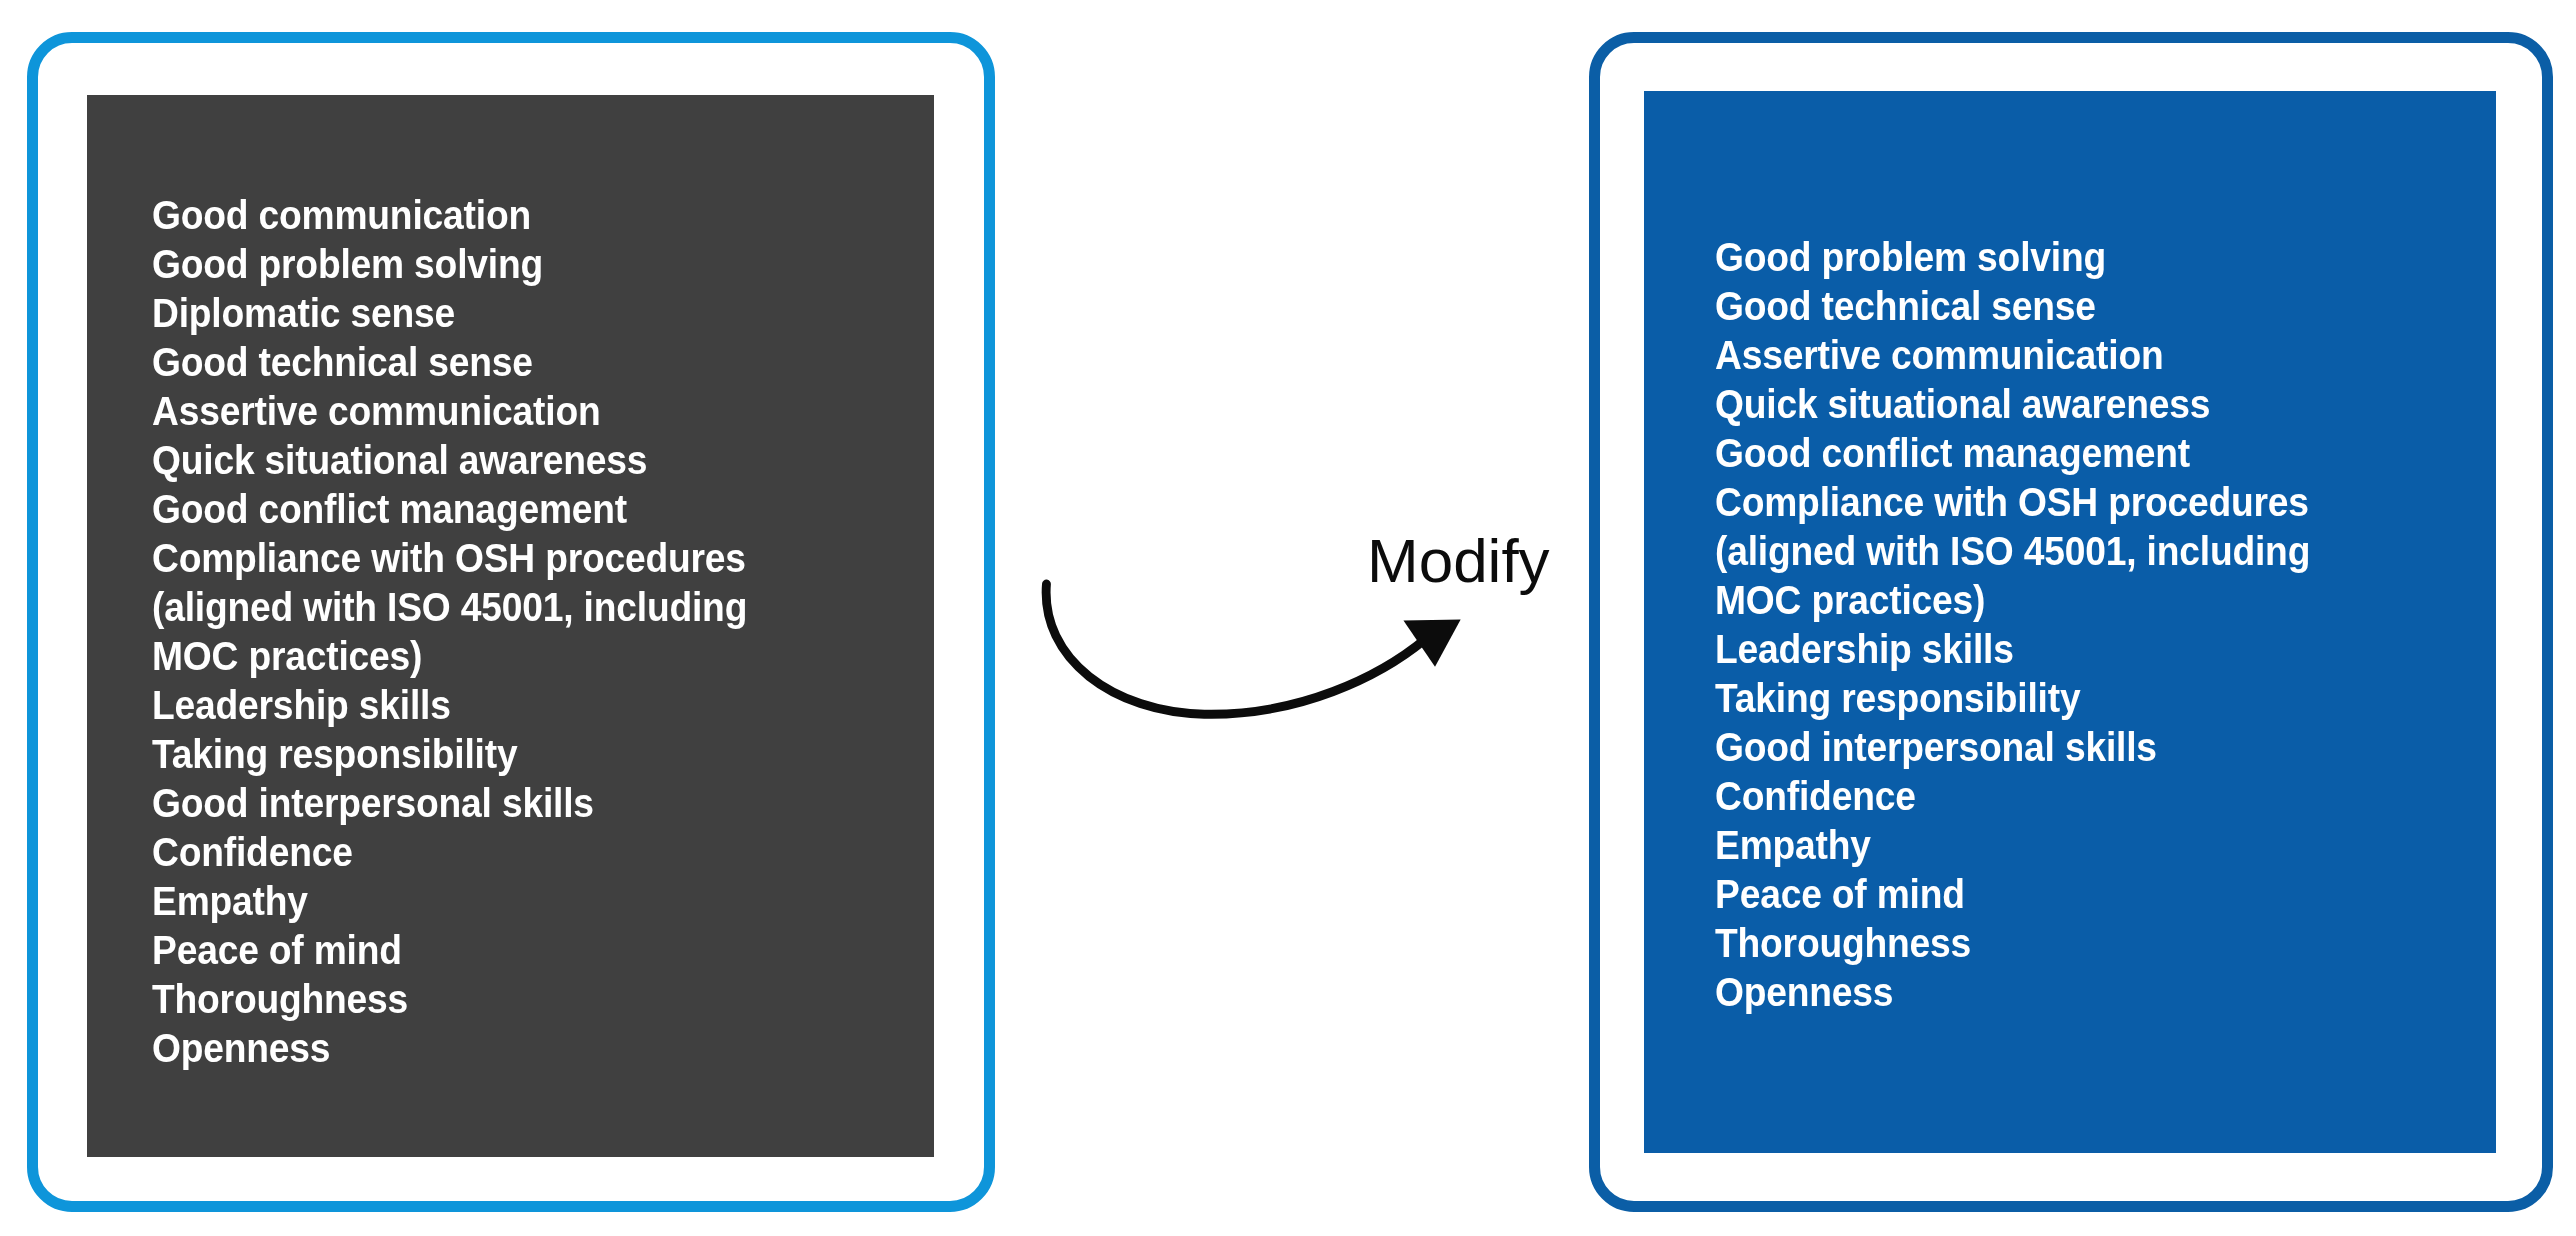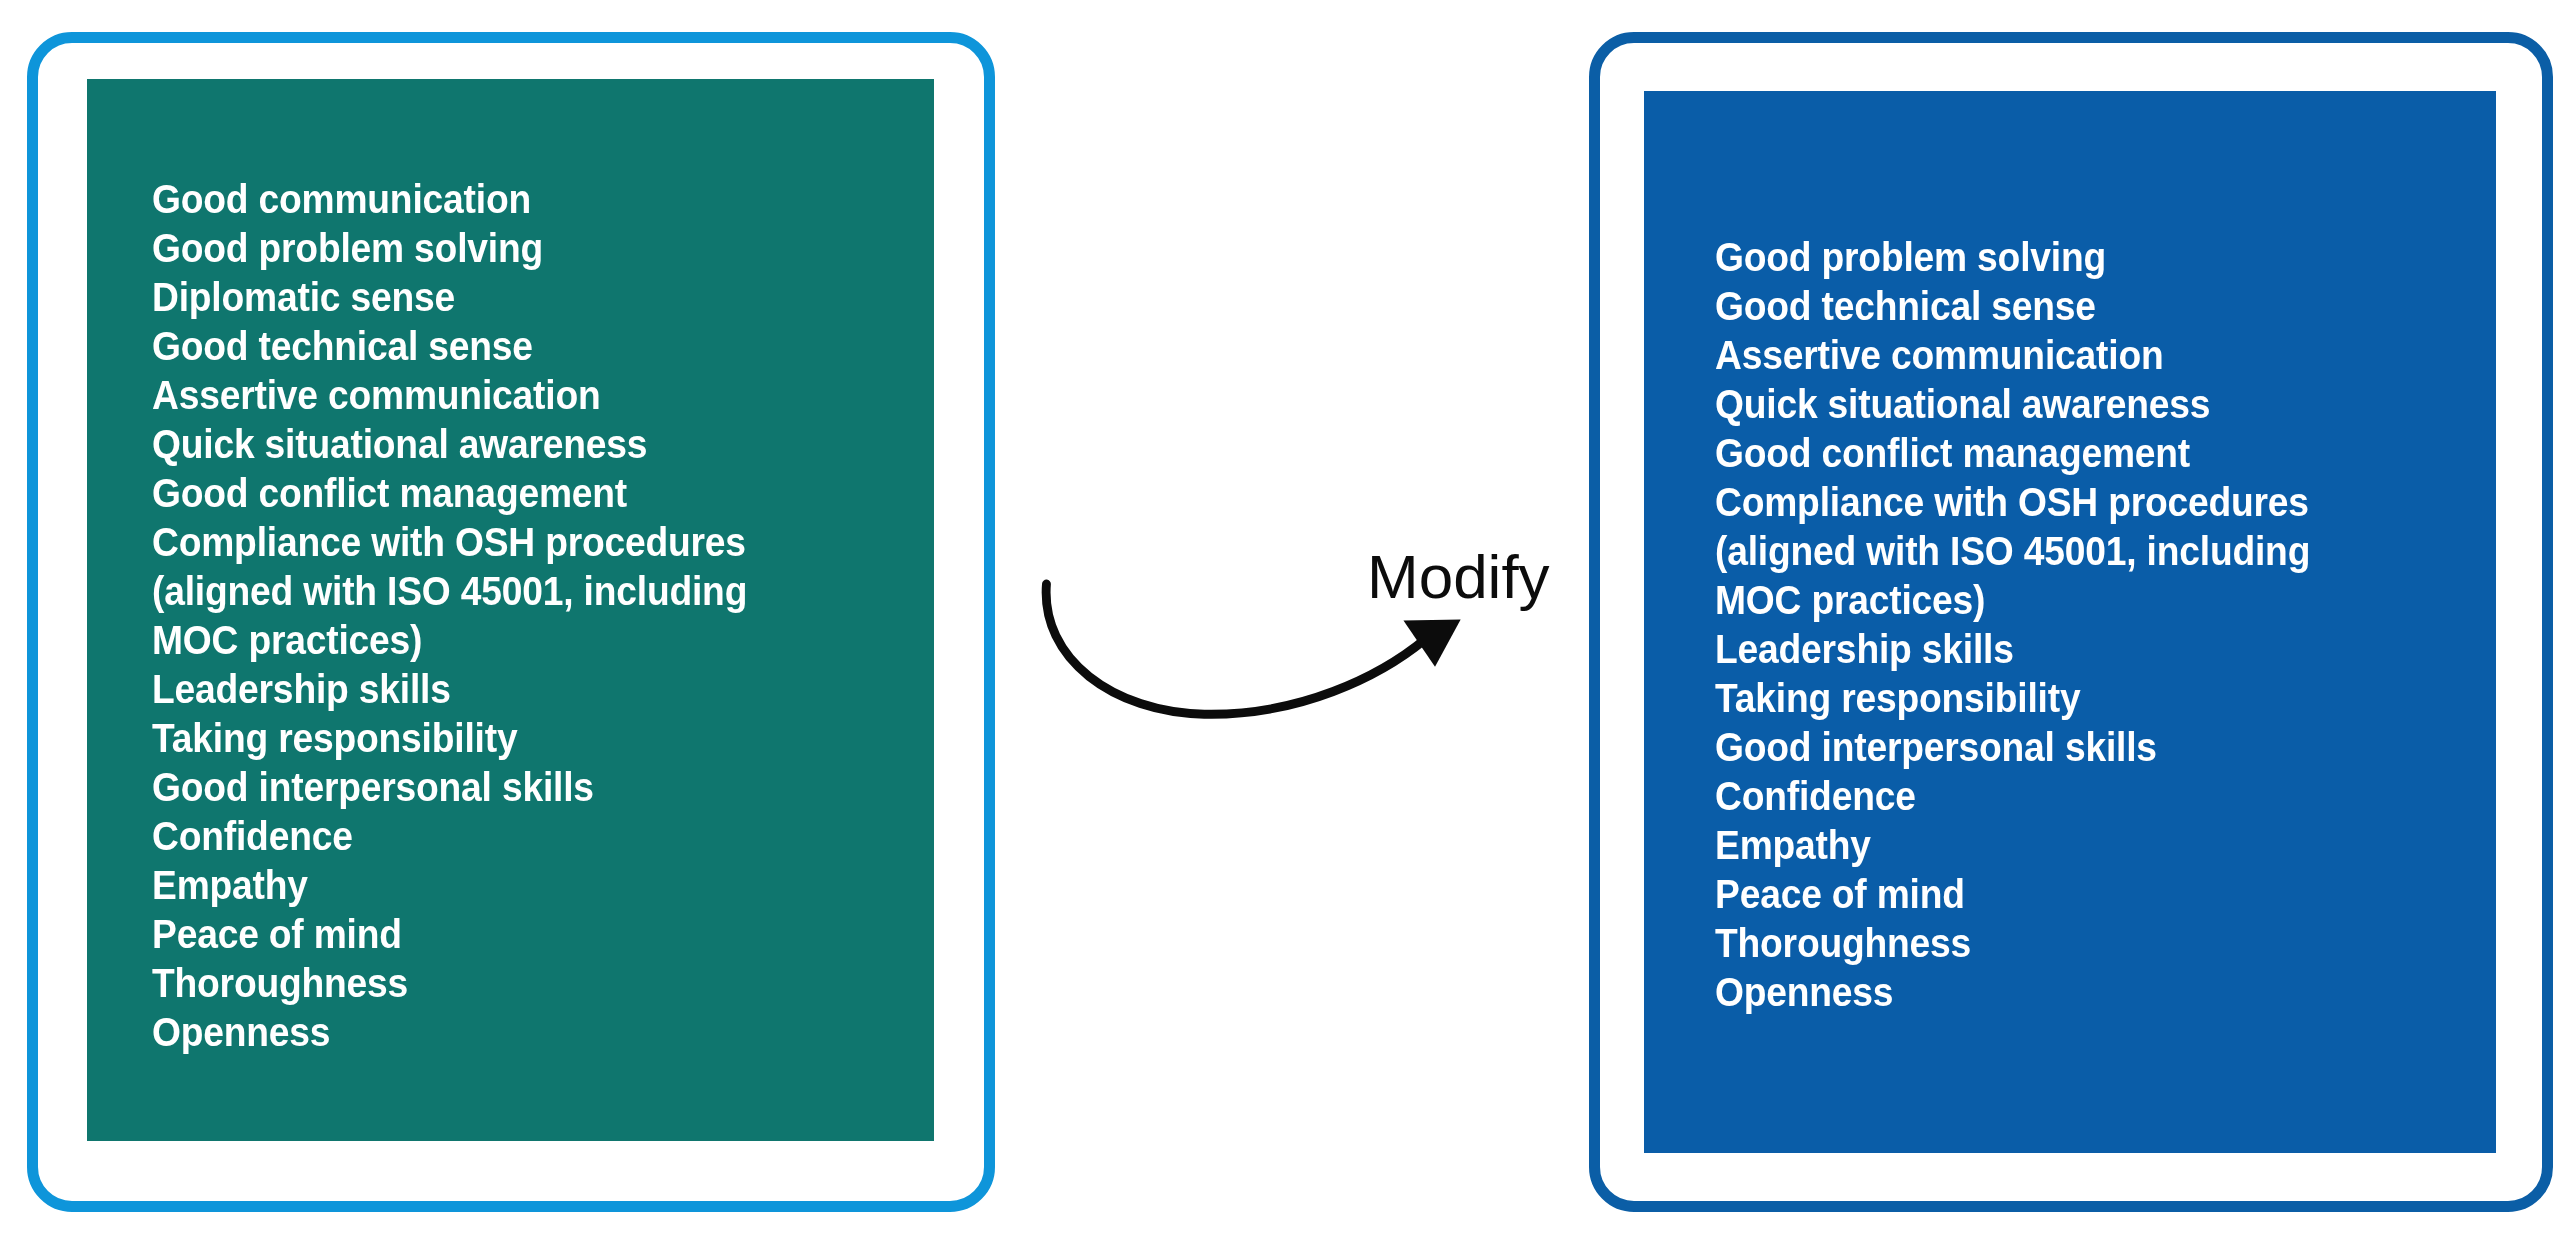--- a/index.html
+++ b/index.html
@@ -48,24 +48,24 @@
   }
 
   
   .panel {
     position: absolute;
     box-sizing: border-box;
     overflow: hidden;
   }
   .panel.left {
     left: 87px;
-    top: 79px;
+    top: 95px;
     width: 847px;
     height: 1062px;
-    background: #0f766e;
+    background: #404040;
   }
   .panel.right {
     left: 1644px;
     top: 91px;
     width: 852px;
     height: 1062px;
     background: #0a5da8;
   }
 
   
@@ -108,21 +108,20 @@
   .transform-label {
     position: absolute;
     left: 360px;
     top: 33px;
     font-family: "Liberation Sans", sans-serif;
     font-weight: normal;
     font-size: 62px;
     line-height: 69px;
     color: #0c0c0c;
     white-space: nowrap;
-    margin-top: 16px;
   }
   .arrow-svg {
     position: absolute;
     left: 0;
     top: 0;
     width: 572px;
     height: 257px;
     overflow: visible;
   }
 </style>

